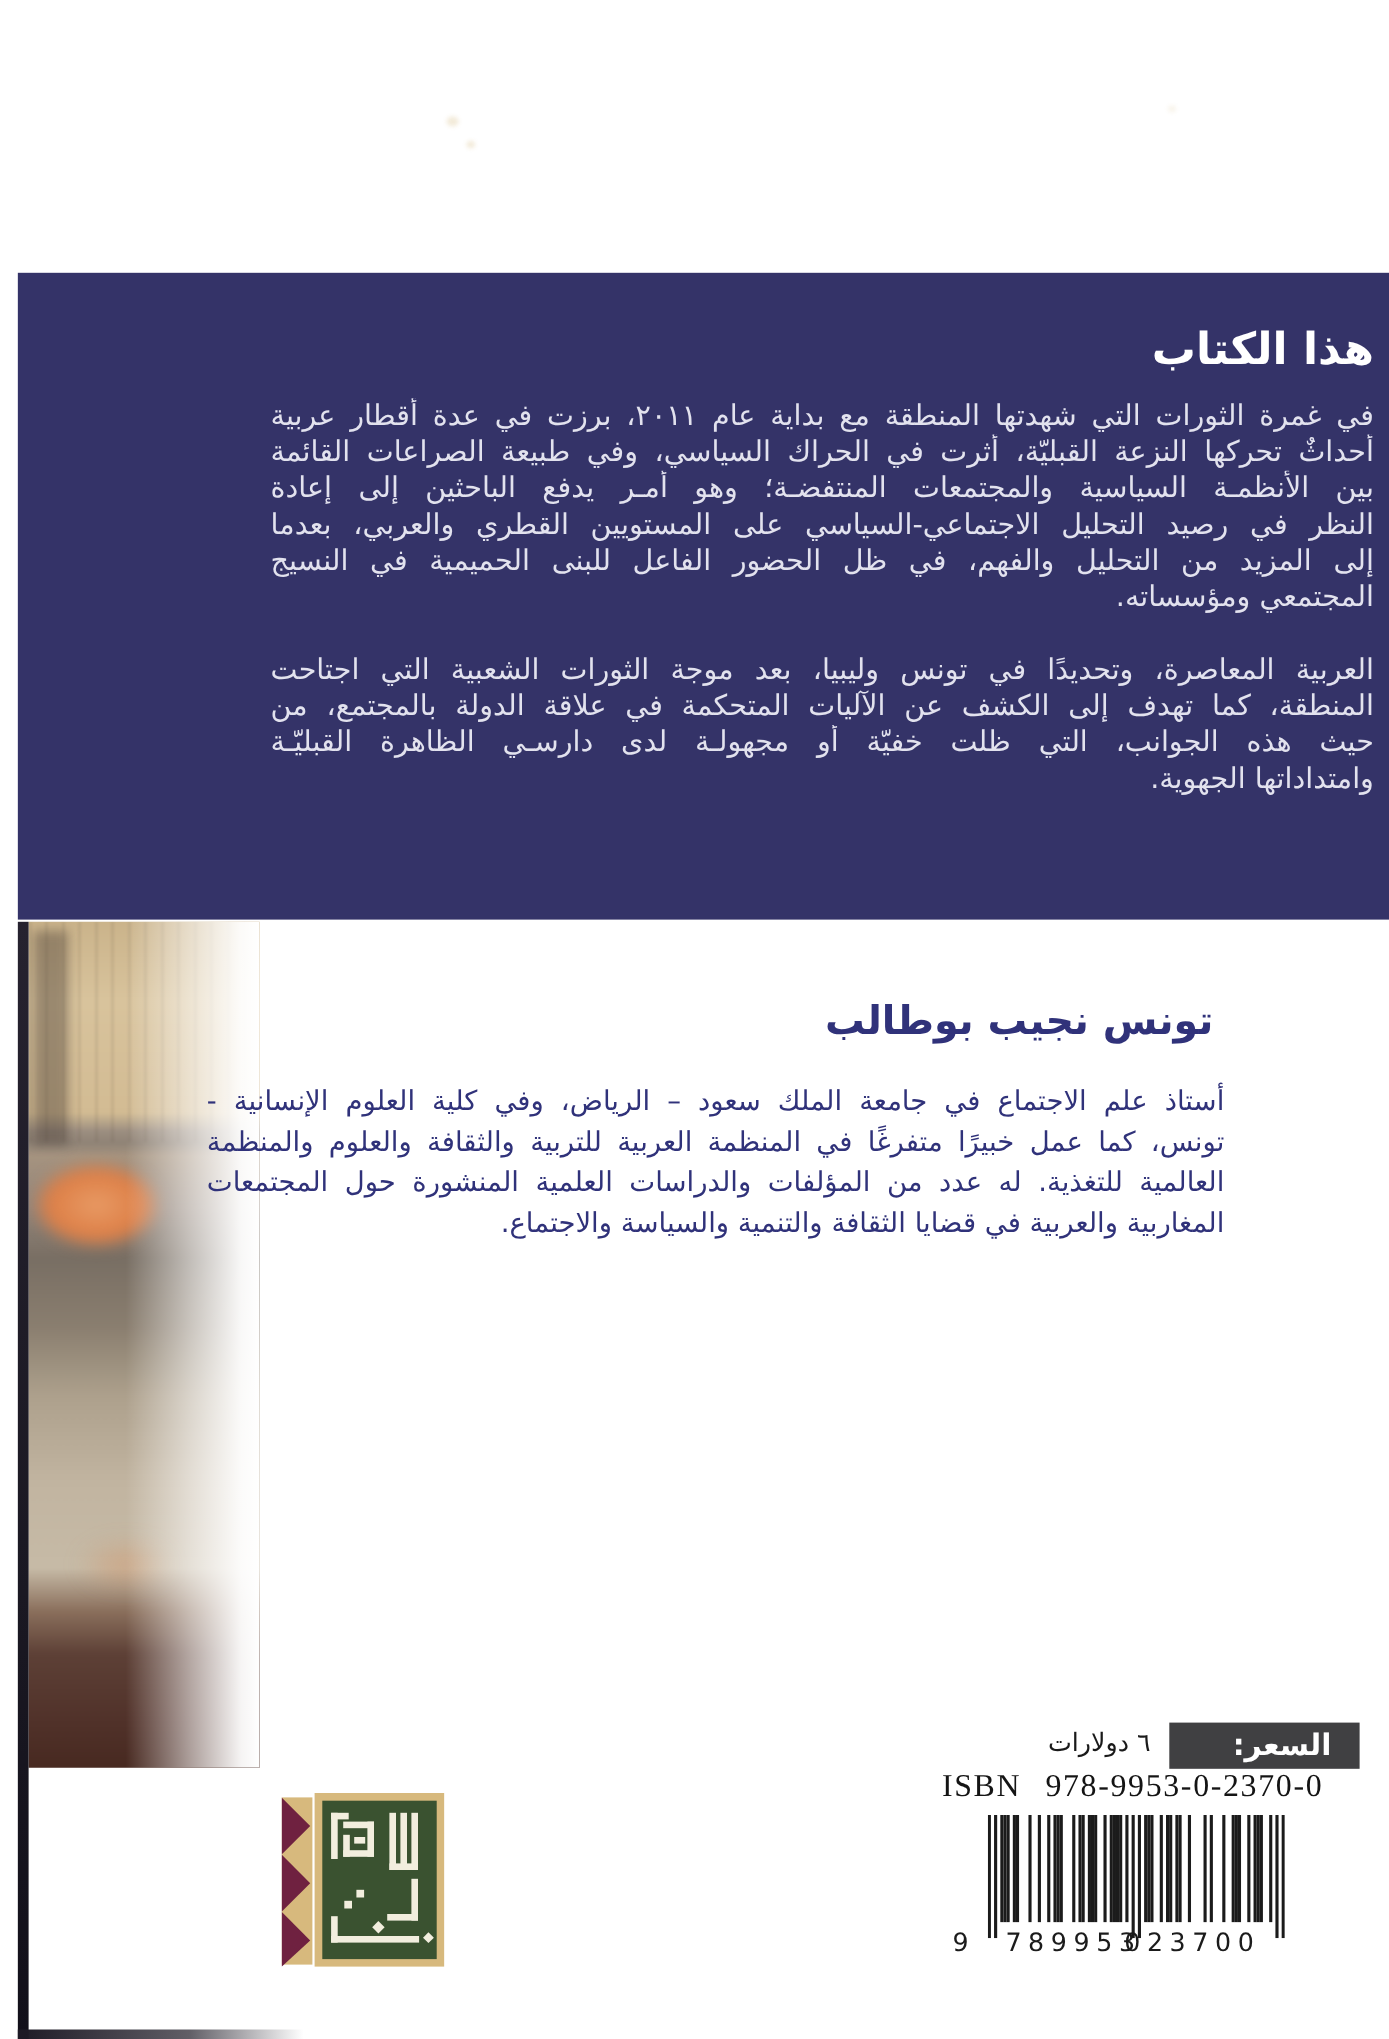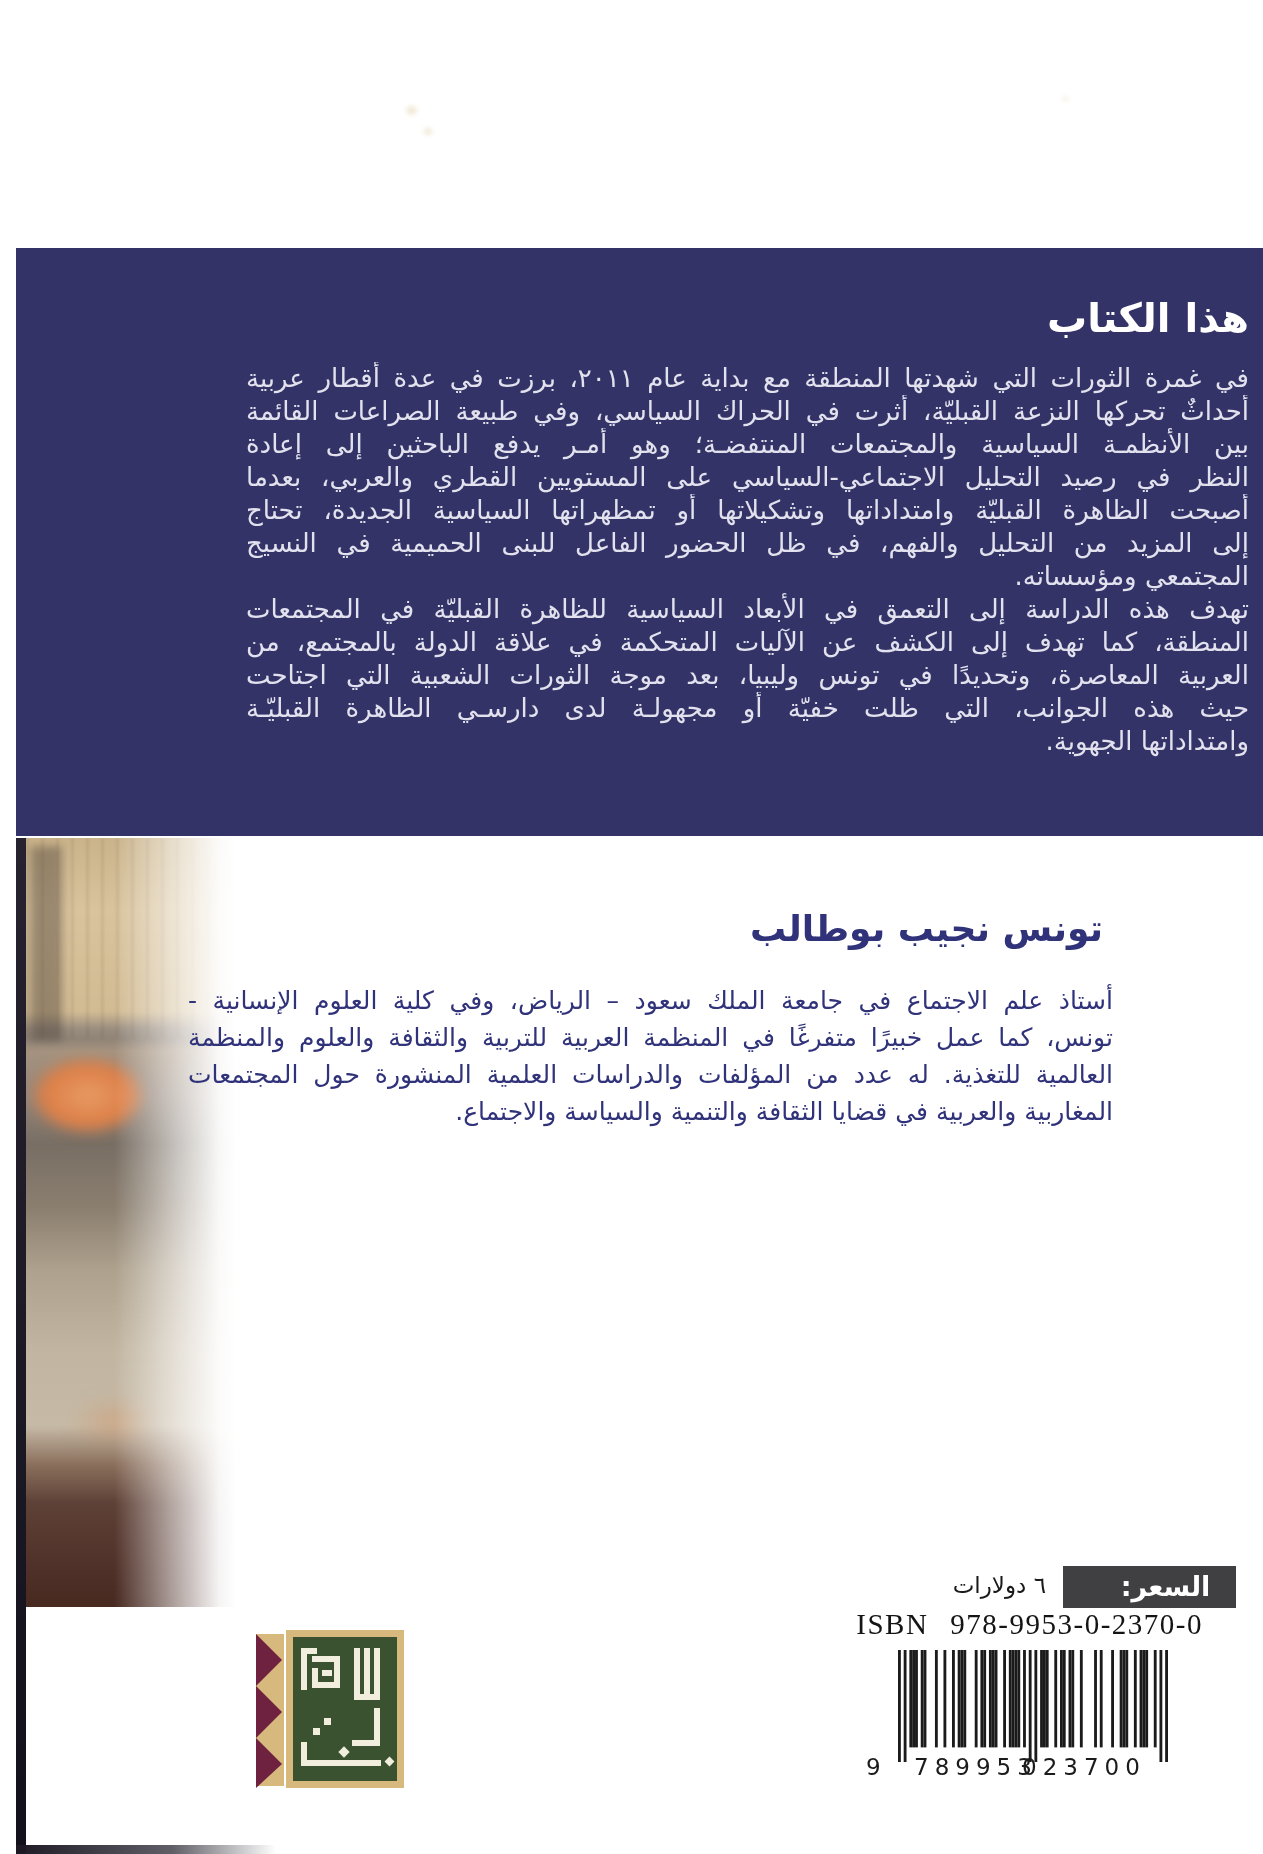--- a/index.html
+++ b/index.html
@@ -84,28 +84,26 @@
   <div class="speck s2"></div>
   <div class="speck s3"></div>
 
   <section class="about-panel" style="background-color: rgb(52, 51, 104);">
     <h1 class="about-title" style="color: rgb(255, 255, 255);">هذا الكتاب</h1>
     <div class="about-text about-p1" style="color: rgb(226, 226, 238);">
         <div class="tline">في غمرة الثورات التي شهدتها المنطقة مع بداية عام ٢٠١١، برزت في عدة أقطار عربية</div>
         <div class="tline">أحداثٌ تحركها النزعة القبليّة، أثرت في الحراك السياسي، وفي طبيعة الصراعات القائمة</div>
         <div class="tline">بين الأنظمـة السياسية والمجتمعات المنتفضـة؛ وهو أمـر يدفع الباحثين إلى إعادة</div>
         <div class="tline">النظر في رصيد التحليل الاجتماعي-السياسي على المستويين القطري والعربي، بعدما</div>
-        <div class="tline">أصبحت الظاهرة القبليّة وامتداداتها وتشكيلاتها أو تمظهراتها السياسية الجديدة، تحتاج</div>
         <div class="tline">إلى المزيد من التحليل والفهم، في ظل الحضور الفاعل للبنى الحميمية في النسيج</div>
         <div class="tline">المجتمعي ومؤسساته.</div>
       </div>
     <div class="about-text about-p2" style="color: rgb(226, 226, 238);">
-        <div class="tline">تهدف هذه الدراسة إلى التعمق في الأبعاد السياسية للظاهرة القبليّة في المجتمعات</div>
+        <div class="tline">العربية المعاصرة، وتحديدًا في تونس وليبيا، بعد موجة الثورات الشعبية التي اجتاحت</div>
         <div class="tline">المنطقة، كما تهدف إلى الكشف عن الآليات المتحكمة في علاقة الدولة بالمجتمع، من</div>
-        <div class="tline">العربية المعاصرة، وتحديدًا في تونس وليبيا، بعد موجة الثورات الشعبية التي اجتاحت</div>
         <div class="tline">حيث هذه الجوانب، التي ظلت خفيّة أو مجهولـة لدى دارسـي الظاهرة القبليّـة</div>
         <div class="tline">وامتداداتها الجهوية.</div>
       </div>
   </section>
 
   <div class="photo-strip">
     <div class="ph-base"></div>
     <div class="ph-lines"></div>
     <div class="ph-col"></div>
     <div class="ph-blob"></div>

